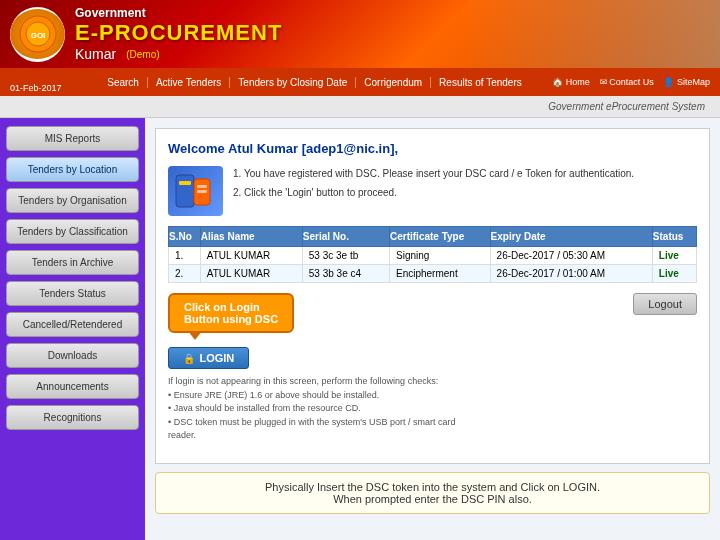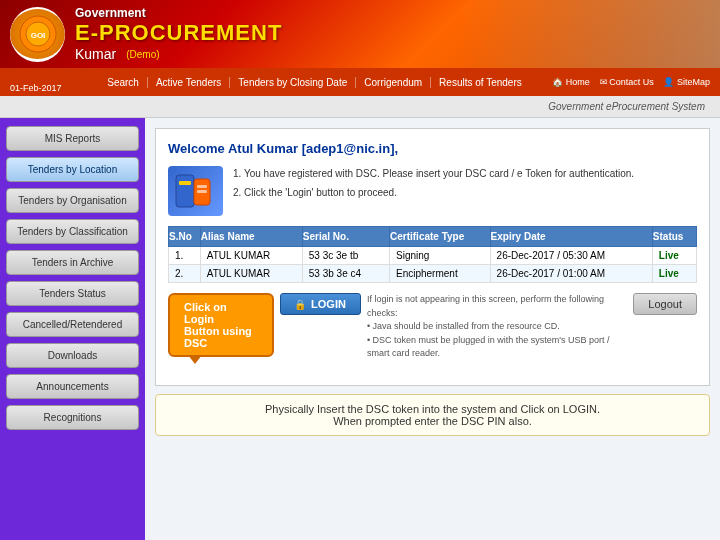--- a/index.html
+++ b/index.html
@@ -175,34 +175,35 @@
             <td>ATUL KUMAR</td>
             <td>53 3b 3e c4</td>
             <td>Encipherment</td>
             <td>26-Dec-2017 / 01:00 AM</td>
             <td><span class="status-live">Live</span></td>
           </tr>
         </tbody>
       </table>
 
       <div class="login-section">
-        <div style="display:flex; gap:6px;">
+        <div style="display:flex; flex-direction:column; gap:6px;">
 
           <div style="position:relative; display:inline-block; margin-bottom:8px;">
             <div style="background:#ff9900; color:#fff; padding:6px 14px; border-radius:6px; font-size:11px; font-weight:bold; display:inline-block; position:relative; cursor:pointer; border:2px solid #cc6600;">
               <div>Click on Login</div>
               <div>Button using DSC</div>
               <div style="position:absolute; bottom:-9px; left:18px; width:0; height:0; border-left:7px solid transparent; border-right:7px solid transparent; border-top:9px solid #cc6600;"></div>
             </div>
           </div>
           <div>
             <button class="login-btn">LOGIN</button>
           </div>
           <div class="login-issues">
             <p>If login is not appearing in this screen, perform the following checks:</p>
+            <p>• Ensure JRE (JRE) 1.6 or above should be installed.</p>
             <p>• Java should be installed from the resource CD.</p>
             <p>• DSC token must be plugged in with the system's USB port / smart card reader.</p>
           </div>
         </div>
         <div>
           <button class="logout-btn">Logout</button>
         </div>
       </div>
 
     </div>

